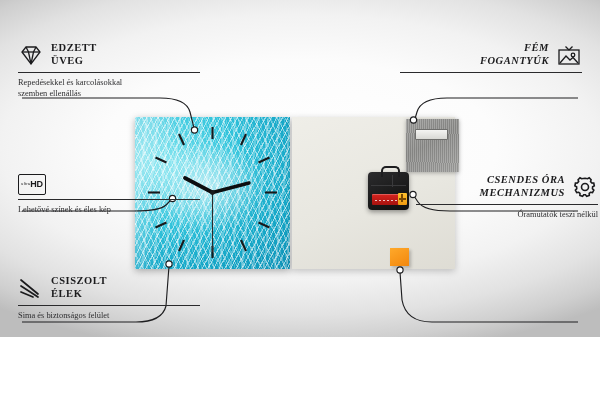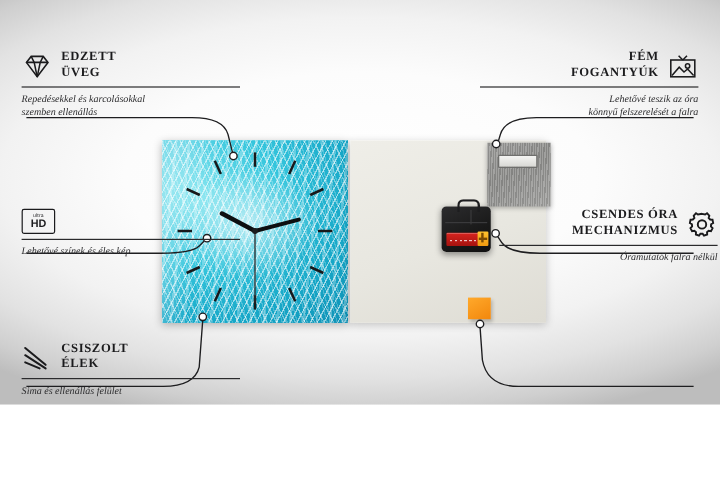--- a/index.html
+++ b/index.html
@@ -82,37 +82,37 @@
   .battery-plus:after{content:"";position:absolute;left:0.5px;top:5px;width:7px;height:2px;background:#7a4a03;}
   .foam-pad{
     position:absolute;left:390px;top:248px;width:19px;height:18px;
     background:linear-gradient(150deg,#ffa92b,#f2870c);
     box-shadow:2px 2px 3px rgba(0,0,0,.22);
   }
   
   .callout{position:absolute;width:182px;}
   .callout.right{text-align:right;}
   .co-head{display:flex;align-items:center;gap:7px;}
-  .callout.right .co-head{flex-direction:row-reverse;}
+  .callout.right .co-head{flex-direction:row-reverse;font-style:italic;}
   .co-title{
     font-size:10.5px;letter-spacing:.55px;line-height:1.22;
     color:#1b1b1d;font-weight:bold;font-variant:small-caps;
     text-transform:uppercase;white-space:pre-line;flex:1;
   }
   .callout.left .co-title{text-align:left;}
   .callout.right .co-title{text-align:right;}
   .co-rule{height:1px;background:#2a2a2c;margin:4px 0 4px;}
   .co-sub{
-    font-size:8.4px;line-height:1.34;color:#2e2e30;white-space:pre-line;font-style:italic;
+    font-size:8.4px;line-height:1.34;color:#2e2e30;white-space:pre-line;
   }
   .ico{width:26px;height:24px;flex:0 0 26px;display:block;}
   .ico svg{display:block;width:26px;height:24px;}
   .hdbadge{
     width:26px;height:19px;border:1.3px solid #1b1b1d;border-radius:2px;
-    display:flex;flex-direction:column;align-items:center;justify-content:center;
+    display:flex;flex-direction:row;align-items:center;justify-content:center;
     line-height:1;flex:0 0 26px;
   }
   .hd-small{font-size:4.2px;letter-spacing:.2px;color:#1b1b1d;font-family:"Liberation Sans",sans-serif;}
   .hd-big{font-size:9px;font-weight:bold;color:#1b1b1d;font-family:"Liberation Sans",sans-serif;letter-spacing:-.2px;}
   svg.lines{position:absolute;left:0;top:0;width:600px;height:400px;overflow:visible;pointer-events:none;}
 </style>
 </head>
 <body>
 
 <div id="stage">
@@ -202,69 +202,67 @@
     <div class="co-head">
       <span class="hdbadge">
         <span class="hd-small">ultra</span>
         <span class="hd-big">HD</span>
       </span>
     </div>
     <div class="co-rule"></div>
     <div class="co-sub">Lehetővé színek és éles kép</div>
   </div>
 
-  <div class="callout left" style="left:18px;top:285px;">
+  <div class="callout left" style="left:18px;top:275px;">
     <div class="co-head">
       <span class="ico">
         <svg viewBox="0 0 26 24">
             <g stroke="#1b1b1d" stroke-width="1.7" stroke-linecap="round">
           <path d="M3 4 L20 18"></path>
               <path d="M3 10 L20 21"></path>
               <path d="M3 16 L15 21"></path>
         </g>
           </svg>
       </span>
       <span class="co-title">CSISZOLT
 ÉLEK</span>
     </div>
     <div class="co-rule"></div>
-    <div class="co-sub">Sima és ellenállás felület</div>
+    <div class="co-sub">Sima és biztonságos felület</div>
   </div>
 
   <div class="callout right" style="left:400px;top:42px;">
     <div class="co-head">
       <span class="ico">
         <svg viewBox="0 0 26 24">
             <g fill="none" stroke="#1b1b1d" stroke-width="1.3">
           <rect x="3" y="7" width="20" height="14"></rect>
           <path d="M13 7 L9.5 3.5 M13 7 L16.5 3.5"></path>
           <circle cx="17" cy="12" r="1.8"></circle>
           <path d="M4 20 L10 13 L14 17 L17 14.5 L22 20"></path>
         </g>
           </svg>
       </span>
       <span class="co-title">FÉM
 FOGANTYÚK</span>
     </div>
     <div class="co-rule"></div>
-    <div class="co-sub">Lehetővé teszik az óra
-könnyű felszerelését a falra</div>
   </div>
 
   <div class="callout right" style="left:416px;top:174px;">
     <div class="co-head">
       <span class="ico">
         <svg viewBox="0 0 26 24">
             <g fill="none" stroke="#1b1b1d" stroke-width="1.6">
           <path d="M13 3.2 l2.6 .55 1.6-1.0 1.9 2.0 -.55 1.85 1.25 1.3 1.95 .2 .55 2.75 -1.7 1.0 -.15 1.8 1.35 1.45 -1.3 2.5 -1.95 -.35 -1.35 1.2 .1 1.95 -2.65 .95 -1.15-1.6 -1.8 .0 -1.15 1.6 -2.65-.95 .1-1.95 -1.35-1.2 -1.95 .35 -1.3-2.5 1.35-1.45 -.15-1.8 -1.7-1.0 .55-2.75 1.95-.2 1.25-1.3 -.55-1.85 1.9-2.0 1.6 1.0 Z"></path>
           <circle cx="13" cy="12" r="3.5"></circle>
         </g>
           </svg>
       </span>
       <span class="co-title">CSENDES ÓRA
 MECHANIZMUS</span>
     </div>
     <div class="co-rule"></div>
-    <div class="co-sub">Óramutatók falra nélkül</div>
+    <div class="co-sub">Óramutatók teszi nélkül</div>
   </div>
 
 
 </div>
 
 </body></html>

